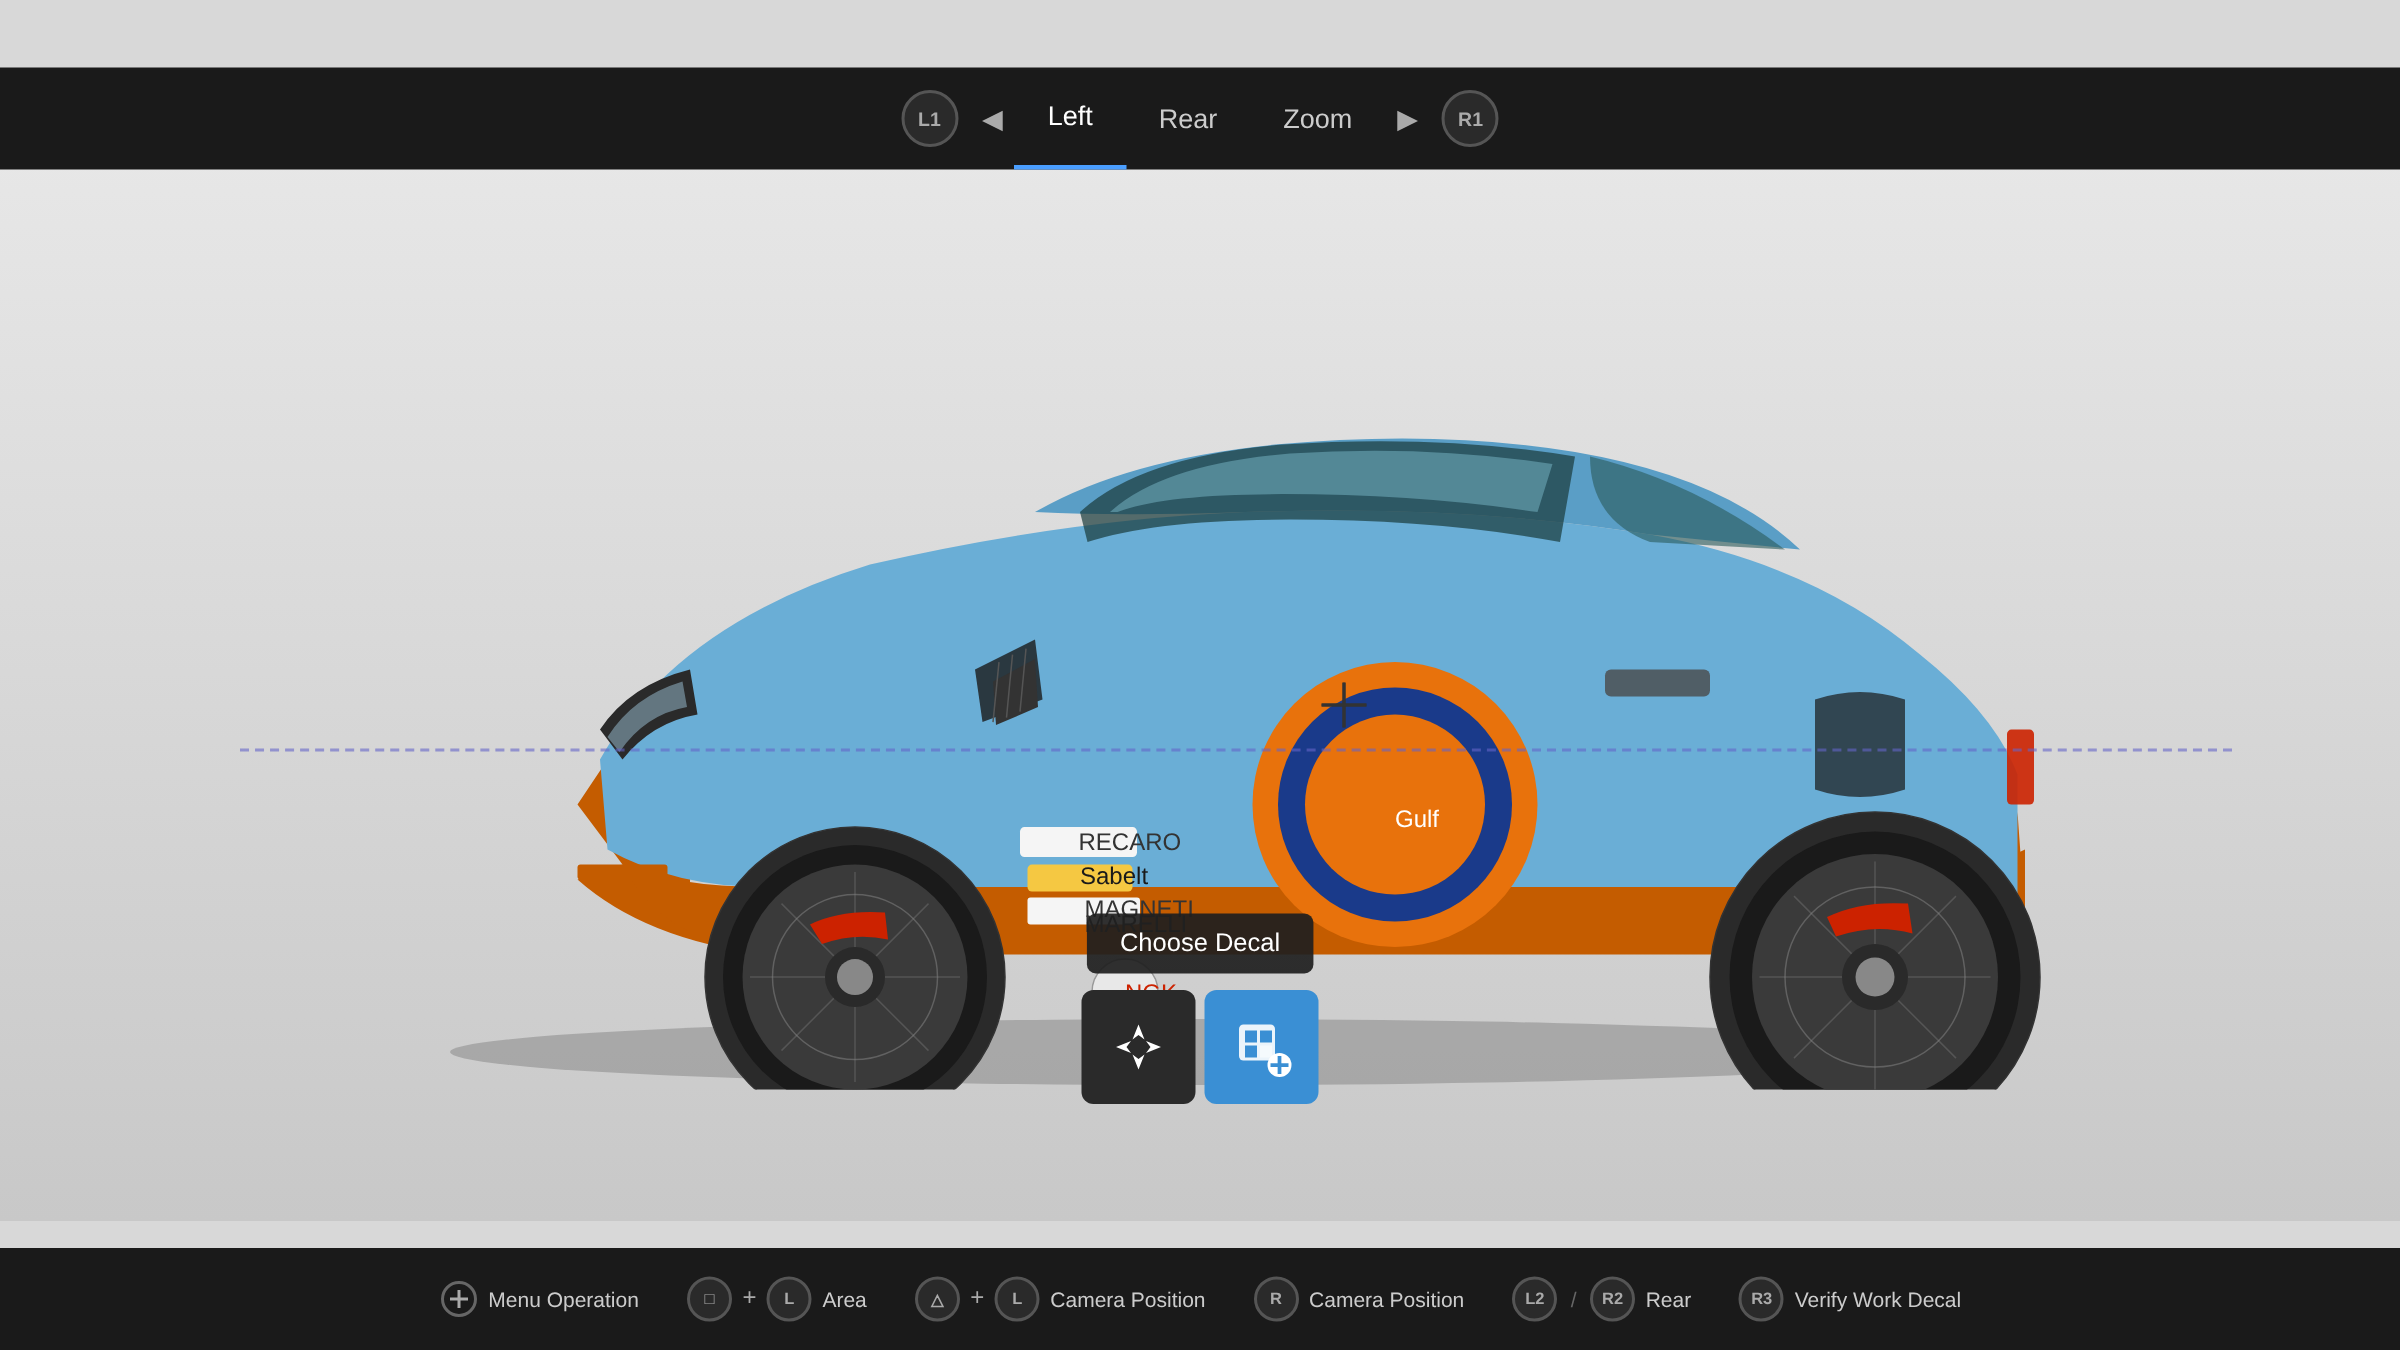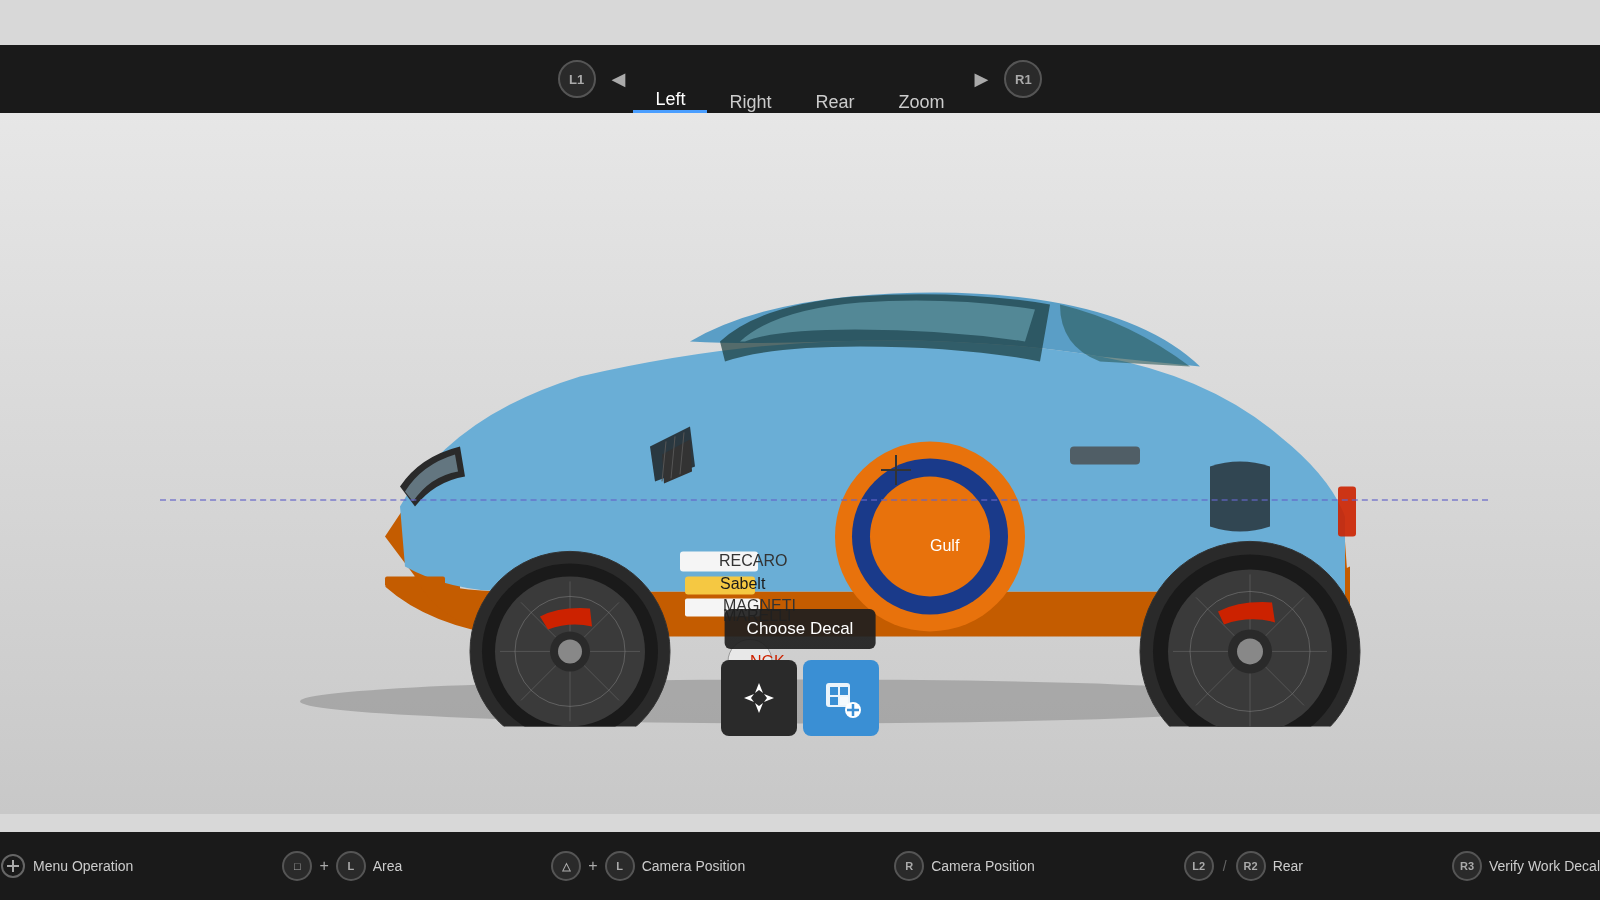--- a/index.html
+++ b/index.html
@@ -52,21 +52,21 @@
     }
 
     .nav-item {
       color: #ccc;
       font-size: 18px;
       font-weight: 500;
       padding: 0 22px;
       cursor: pointer;
       height: 68px;
       display: flex;
-      align-items: flex-end;
+      align-items: center;
     }
 
     .nav-item.active {
       color: #ffffff;
       border-bottom: 3px solid #4a9eff;
     }
 
     
     #car-area {
       position: absolute;
@@ -172,21 +172,21 @@
     
     #bottom-bar {
       position: absolute;
       bottom: 0;
       left: 0;
       width: 100%;
       height: 68px;
       background: #1a1a1a;
       display: flex;
       align-items: center;
-      justify-content: space-between;
+      justify-content: center;
       gap: 32px;
       z-index: 10;
     }
 
     .status-item {
       display: flex;
       align-items: center;
       gap: 7px;
       color: #ccc;
       font-size: 14px;
@@ -219,23 +219,20 @@
 </head>
 <body>
 
 <nav id="top-nav">
   <div class="nav-btn-circle">
     <span>L1</span>
   </div>
   <span class="nav-arrow">◀</span>
   <div class="nav-item active">
     <span>Left</span>
-  </div>
-  <div class="nav-item">
-    <span>Right</span>
   </div>
   <div class="nav-item">
     <span>Rear</span>
   </div>
   <div class="nav-item">
     <span>Zoom</span>
   </div>
   <span class="nav-arrow">▶</span>
   <div class="nav-btn-circle">
     <span>R1</span>

